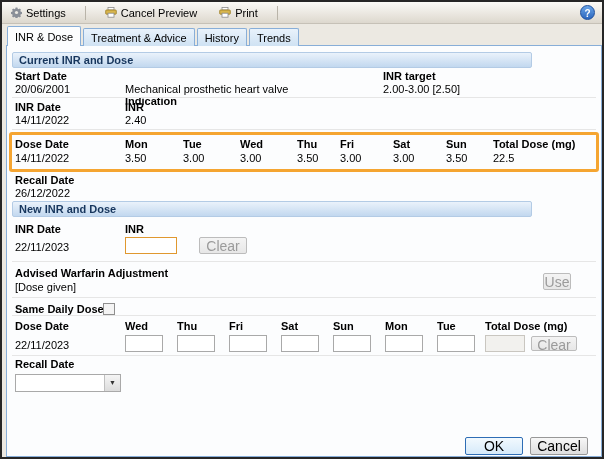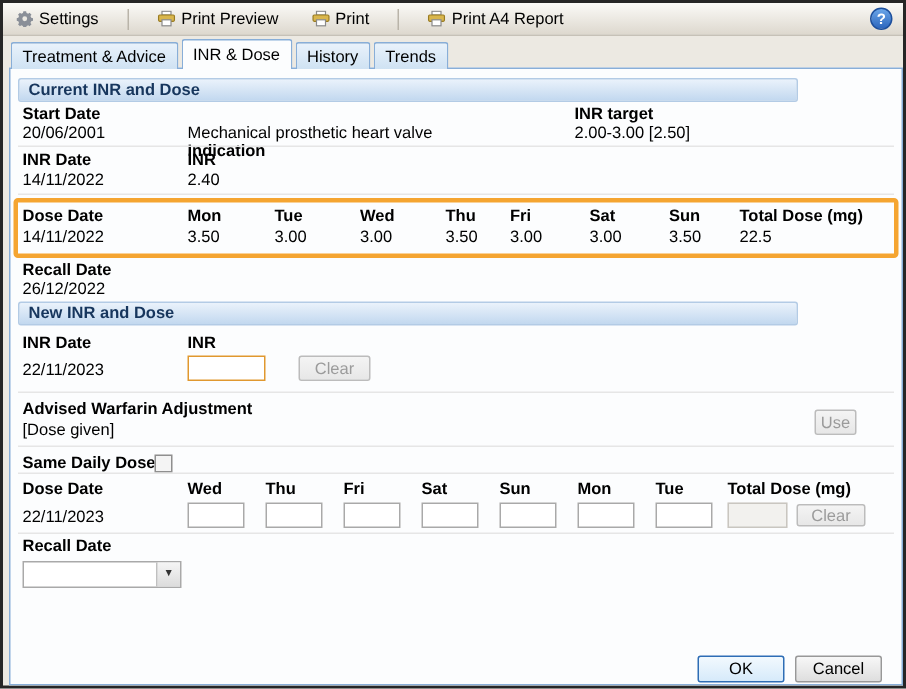--- a/index.html
+++ b/index.html
@@ -29,21 +29,21 @@
              line-height:14px; padding-left:6px; }
   .lbl { position:absolute; font-size:11px; font-weight:bold; color:#000; white-space:nowrap; }
   .val { position:absolute; font-size:11px; color:#000; white-space:nowrap; }
   .hline { position:absolute; left:5px; width:584px; height:1px; background:#e6e6e6; }
   .hl-box { position:absolute; left:2px; top:86px; width:590px; height:40px;
             border:3px solid #f5a531; border-radius:3px; }
   .inp { position:absolute; height:17px; border:1px solid #a9a9a9; background:#fff;
          font-size:11px; font-family:inherit; padding:0 2px; }
   .inp-inr { border:1px solid #e0982f; }
   .inp-dis { background:#f2f1ee; border-color:#c9c6c0; }
-  .btn { position:absolute; height:17px; font-size:11px; font-family:inherit; text-align:center;
+  .btn { position:absolute; height:17px; font-size:14px; font-family:inherit; text-align:center;
          border:1px solid #989898; background:linear-gradient(#f7f7f7,#dedede);
          border-radius:2px; padding:0; }
   .btn.dis { color:#9b9b9b; border-color:#bcbcbc; background:linear-gradient(#f4f4f4,#e7e7e7); }
   .btn-ok { border:1px solid #2e6db5; background:linear-gradient(#f2f9fe,#d6eafa); }
   .combo { position:absolute; left:8px; top:328px; width:106px; height:18px;
            border:1px solid #a9a9a9; background:#fff; }
   .combo-arrow { position:absolute; right:0; top:0; width:16px; height:16px;
                  background:linear-gradient(#f5f5f5,#dcdcdc); border-left:1px solid #c0c0c0;
                  font-size:7px; text-align:center; line-height:16px; color:#333; }
   .chk { position:absolute; width:12px; height:12px; border:1px solid #8f8f8f; background:#f4f4f4; }
@@ -66,49 +66,39 @@
     </div>
     <div class="tb-sep"></div>
     <div class="tb-item">
       <span class="ticon">
         <svg width="12" height="11" viewBox="0 0 12 11">
             <rect x="3" y="0.5" width="6" height="2.5" fill="#fff" stroke="#8a8a8a" stroke-width="0.8"></rect>
             <rect x="0.7" y="3" width="10.6" height="4.2" rx="0.8" fill="#d9b64d" stroke="#9a7c22" stroke-width="0.8"></rect>
             <rect x="3" y="6.2" width="6" height="4" fill="#fff" stroke="#8a8a8a" stroke-width="0.8"></rect>
           </svg>
       </span>
-      <span>Print Preview</span>
+      <span>Cancel Preview</span>
     </div>
     <div class="tb-item">
       <span class="ticon">
         <svg width="12" height="11" viewBox="0 0 12 11">
             <rect x="3" y="0.5" width="6" height="2.5" fill="#fff" stroke="#8a8a8a" stroke-width="0.8"></rect>
             <rect x="0.7" y="3" width="10.6" height="4.2" rx="0.8" fill="#d9b64d" stroke="#9a7c22" stroke-width="0.8"></rect>
             <rect x="3" y="6.2" width="6" height="4" fill="#fff" stroke="#8a8a8a" stroke-width="0.8"></rect>
           </svg>
       </span>
       <span>Print</span>
     </div>
     <div class="tb-sep"></div>
-    <div class="tb-item">
-      <span class="ticon">
-        <svg width="12" height="11" viewBox="0 0 12 11">
-            <rect x="3" y="0.5" width="6" height="2.5" fill="#fff" stroke="#8a8a8a" stroke-width="0.8"></rect>
-            <rect x="0.7" y="3" width="10.6" height="4.2" rx="0.8" fill="#d9b64d" stroke="#9a7c22" stroke-width="0.8"></rect>
-            <rect x="3" y="6.2" width="6" height="4" fill="#fff" stroke="#8a8a8a" stroke-width="0.8"></rect>
-          </svg>
-      </span>
-      <span>Print A4 Report</span>
-    </div>
   </div>
   <div class="help-btn">?</div>
 
   <div class="tabs">
+    <div class="tab active">INR &amp; Dose</div>
     <div class="tab">Treatment &amp; Advice</div>
-    <div class="tab active">INR &amp; Dose</div>
     <div class="tab">History</div>
     <div class="tab">Trends</div>
   </div>
 
   <div class="panel">
 
     <div class="sec-hdr" style="top:6px;">Current INR and Dose</div>
 
     <span class="lbl" style="left:8px;top:24px;">Start Date</span>
     <span class="lbl" style="left:118px;top:24px;margin-top:25px;">Indication</span>

